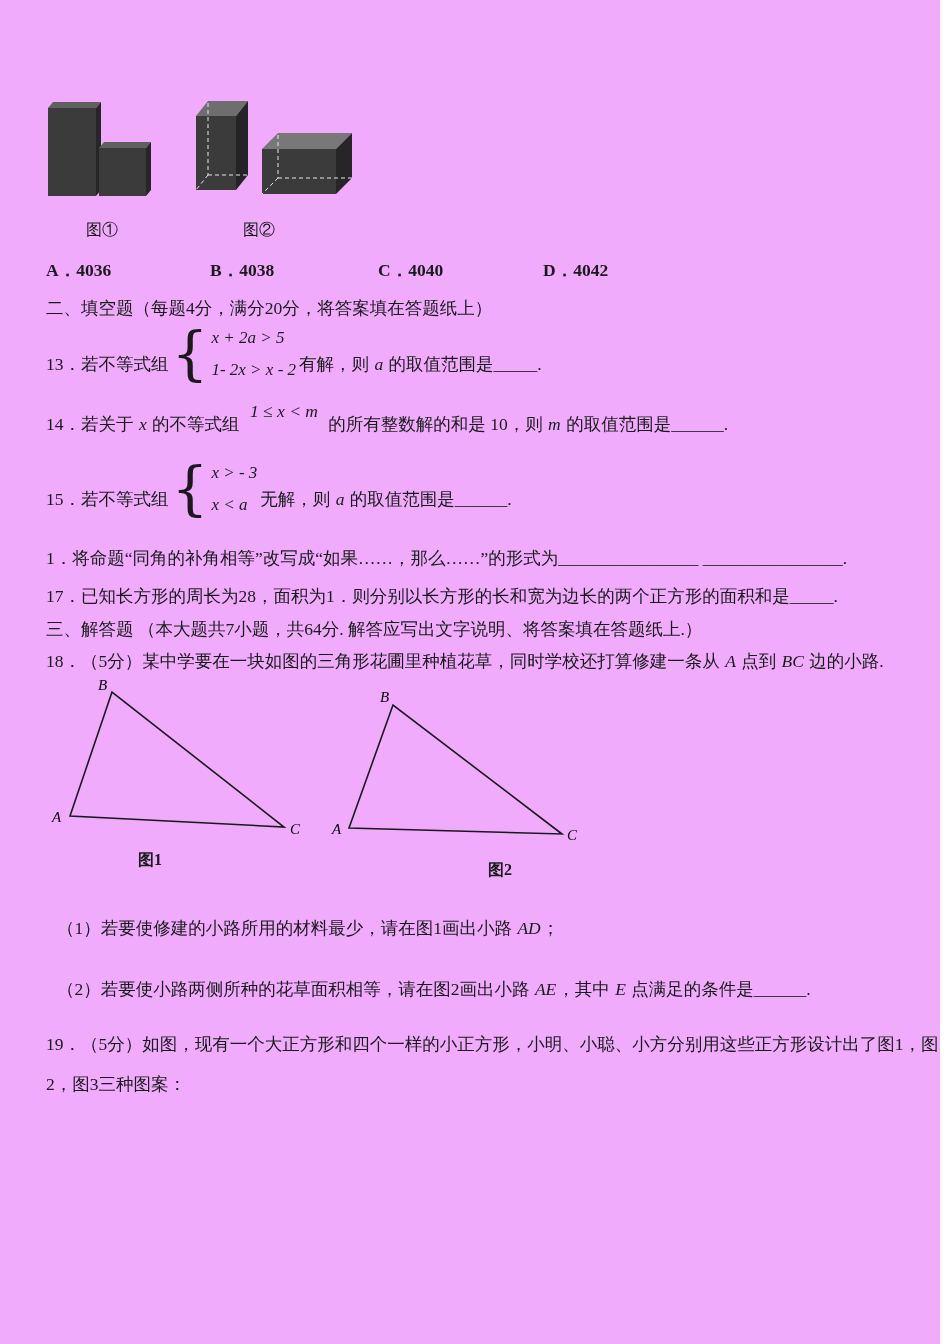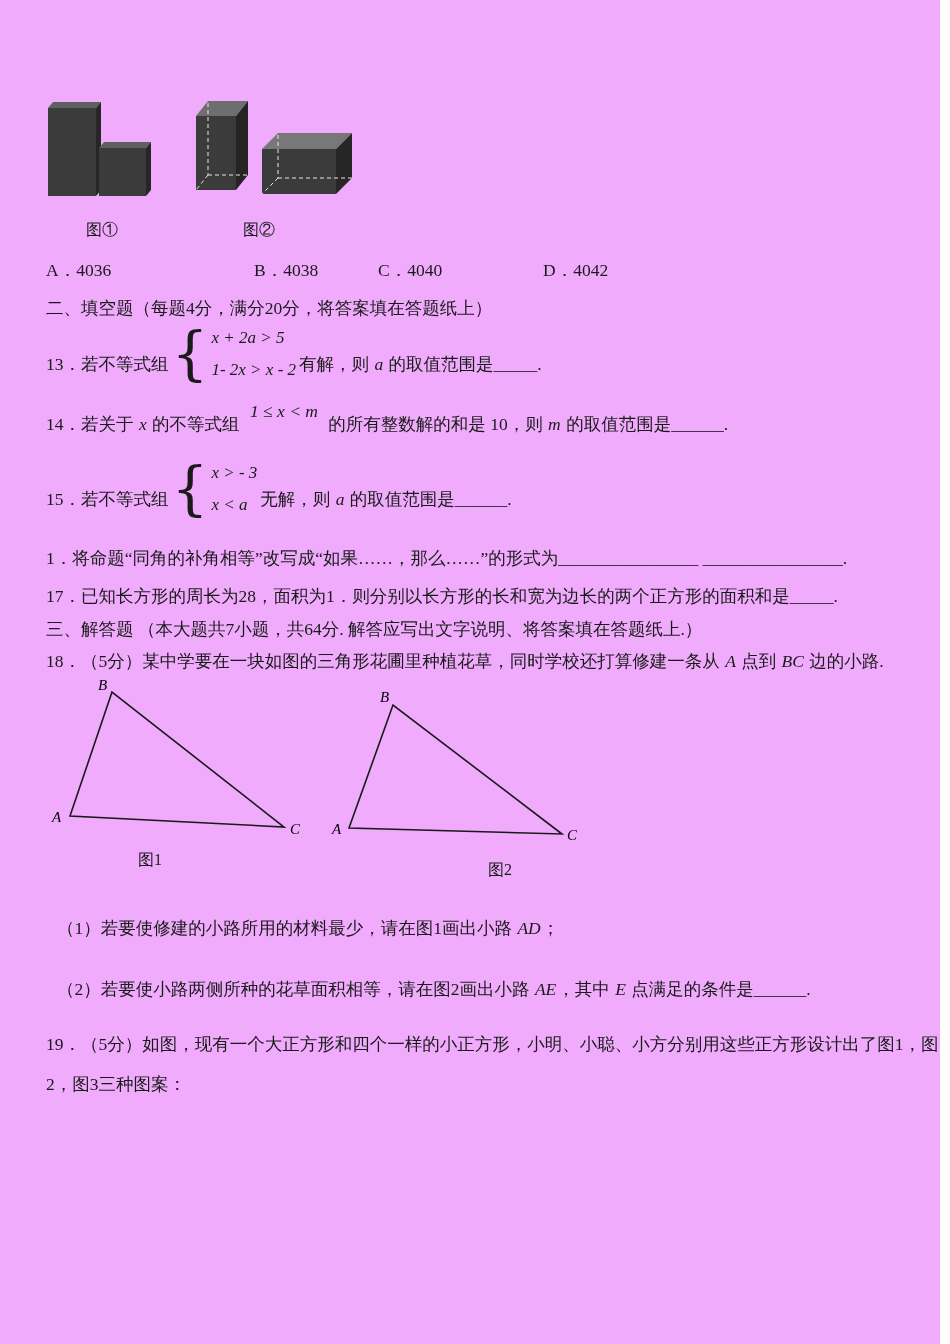--- a/index.html
+++ b/index.html
@@ -1,19 +1,19 @@
 <!DOCTYPE html>
 <html><head>
 <meta charset="utf-8">
 <style>
   html,body{margin:0;padding:0;background:#ffffff;}
   .page{position:relative;width:940px;height:1344px;background:#f0abfc;overflow:hidden;
         font-family:"Liberation Serif","DejaVu Serif",serif;font-size:17.5px;color:#1a1a1a;}
   .abs{position:absolute;white-space:nowrap;}
-  .bold{font-weight:normal;}
+  .bold{font-weight:bold;}
   .seg-m{font-style:italic;padding:0 1px;}
   .math{font-style:italic;}
   .row{display:flex;align-items:flex-end;}
   .row .pad{padding-bottom:6px;}
   .sys{display:inline-flex;align-items:center;margin:0 3px;}
   .brace{font-size:58px;line-height:0.95;font-weight:400;font-family:"DejaVu Serif",serif;}
   .stack{display:inline-flex;flex-direction:column;row-gap:12px;padding-left:3px;}
   .stack span{font-size:17px;line-height:1.2;}
   .raised{position:relative;top:-13px;margin:16px 6px;}
   .caption{font-size:16px;}
@@ -58,21 +58,21 @@
         <line x1="238" y1="85" x2="312" y2="85"></line>
         <line x1="238" y1="85" x2="222" y2="101"></line>
       </g>
     </g>
   </svg>
 
   <div class="abs caption" style="left:86px;top:220px;">图①</div>
   <div class="abs caption" style="left:243px;top:220px;">图②</div>
 
   <div class="abs bold" style="left:46px;top:258px;">A．4036</div>
-  <div class="abs bold" style="left:210px;top:258px;margin-left:44px;">B．4038</div>
+  <div class="abs bold" style="left:210px;top:258px;">B．4038</div>
   <div class="abs bold" style="left:378px;top:258px;">C．4040</div>
   <div class="abs bold" style="left:543px;top:258px;">D．4042</div>
 
   <div class="abs" style="left:46px;top:296px;">二、填空题（每题4分，满分20分，将答案填在答题纸上）</div>
 
   <div class="abs row" style="left:46px;top:320px;height:62px;">
     <span class="pad">13．若不等式组</span>
     <span class="sys">
       <span class="brace">{</span>
       <span class="stack">

